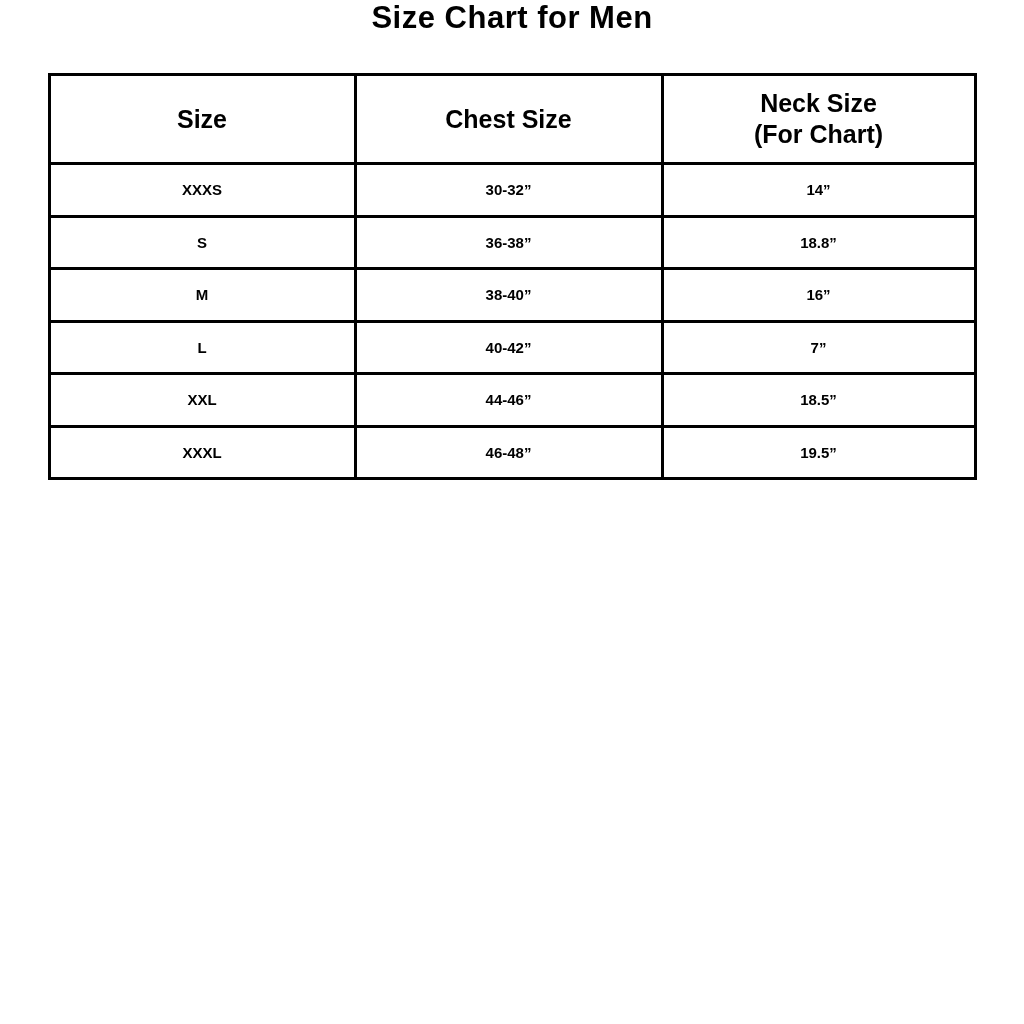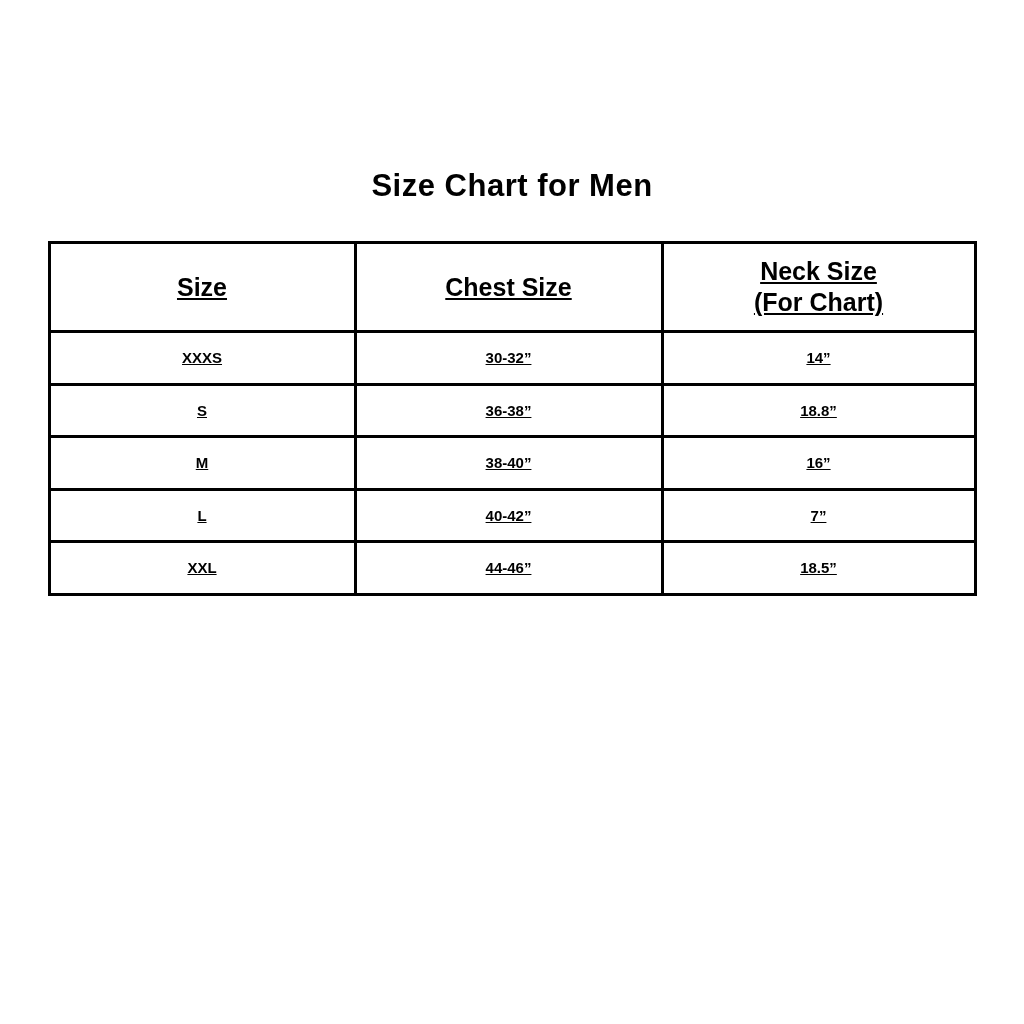--- a/index.html
+++ b/index.html
@@ -11,33 +11,31 @@
     position: relative;
     width: 1024px;
     height: 1024px;
     background: #ffffff;
     font-family: "Liberation Sans", sans-serif;
     color: #000000;
     overflow: hidden;
   }
   .title {
     margin: 0;
-    padding-top: 168px;
     text-align: center;
     font-size: 31px;
     font-weight: bold;
     letter-spacing: 0.5px;
     color: #000000;
   }
   table.size-table {
     width: 926px;
     margin: 37px auto 10px auto;
     border-collapse: collapse;
     table-layout: fixed;
-    text-decoration: underline;
   }
   table.size-table th,
   table.size-table td {
     border: 3px solid #000000;
     text-align: center;
     vertical-align: middle;
     font-weight: bold;
     padding: 0;
   }
   table.size-table th {
@@ -107,16 +105,21 @@
       <td>7”</td>
     </tr>
 
 
     <tr>
       <td>XXL</td>
       <td>44-46”</td>
       <td>18.5”</td>
     </tr>
 
+    <tr>
+      <td>XXXL</td>
+      <td>46-48”</td>
+      <td>19.5”</td>
+    </tr>
   </tbody>
   </table>
 
 </div>
 
 </body></html>

